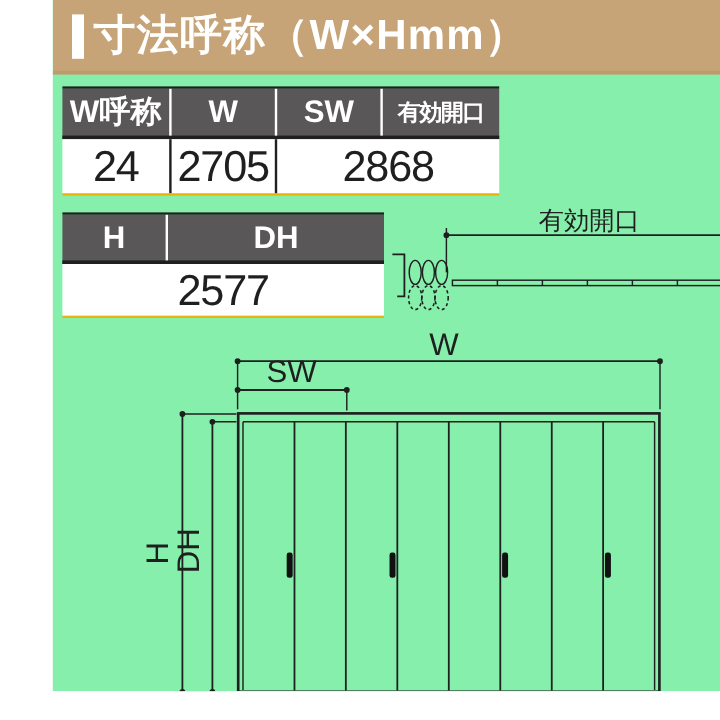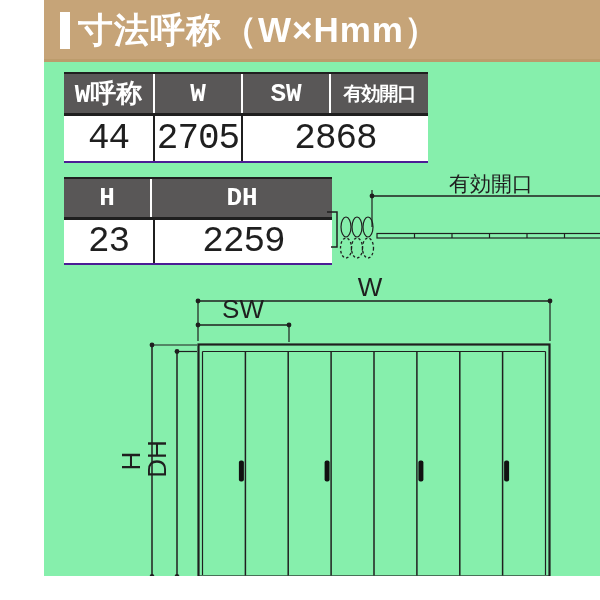--- a/index.html
+++ b/index.html
@@ -7,21 +7,21 @@
         font-family:"Liberation Sans",sans-serif;margin-left:44px;}
 
   
   .band{position:absolute;left:0;top:0;width:600px;height:59px;background:#c6a478;
         border-bottom:3px solid #bc9c6c;}
   .band .accent{position:absolute;left:16px;top:12px;width:10px;height:37px;background:#ffffff;}
   .band .title{position:absolute;left:34px;top:0;height:59px;line-height:60px;
         color:#ffffff;font-size:35px;font-weight:bold;letter-spacing:1px;white-space:nowrap;}
 
   
-  .spec-table{position:absolute;left:20px;border-top:2px solid #1f1f1f;border-bottom:2px solid #4c1d95;font-family:Liberation Mono, monospace;}
+  .spec-table{position:absolute;left:8px;border-top:2px solid #1f1f1f;border-bottom:2px solid #eab308;}
   .t1{top:72px;width:364px;}
   .t2{top:177px;width:268px;}
   .hrow{display:flex;background:#595757;border-bottom:3px solid #1f1f1f;}
   .t1 .hrow{height:39px;}
   .t2 .hrow{height:38px;}
   .drow{display:flex;background:#ffffff;}
   .t1 .drow{height:45px;}
   .t2 .drow{height:43px;}
   .c{display:flex;align-items:center;justify-content:center;box-sizing:border-box;}
   .hrow .c{color:#ffffff;font-size:26px;font-weight:bold;border-right:2px solid #ffffff;}
@@ -54,34 +54,33 @@
   </div>
 
   <div class="spec-table t1">
     <div class="hrow">
       <div class="c w0">W呼称</div>
       <div class="c w1">W</div>
       <div class="c w2">SW</div>
       <div class="c w3 small">有効開口</div>
     </div>
     <div class="drow">
-      <div class="c w0">44</div>
+      <div class="c w0">24</div>
       <div class="c w1">2705</div>
       <div class="c w3">2868</div>
     </div>
   </div>
 
   <div class="spec-table t2">
     <div class="hrow">
       <div class="c v1">H</div>
       <div class="c v2">DH</div>
     </div>
     <div class="drow">
-      <div class="c v0">23</div>
-      <div class="c v2">2259</div>
+      <div class="c v2">2577</div>
     </div>
   </div>
 
   <svg width="600" height="600" viewBox="0 0 600 600">
 
     <g>
       <text class="lbl" x="447" y="191" text-anchor="middle">有効開口</text>
 
       <line class="ln" x1="328" y1="196" x2="562" y2="196"></line>
       <circle class="dot" cx="328" cy="196" r="2.4"></circle>

